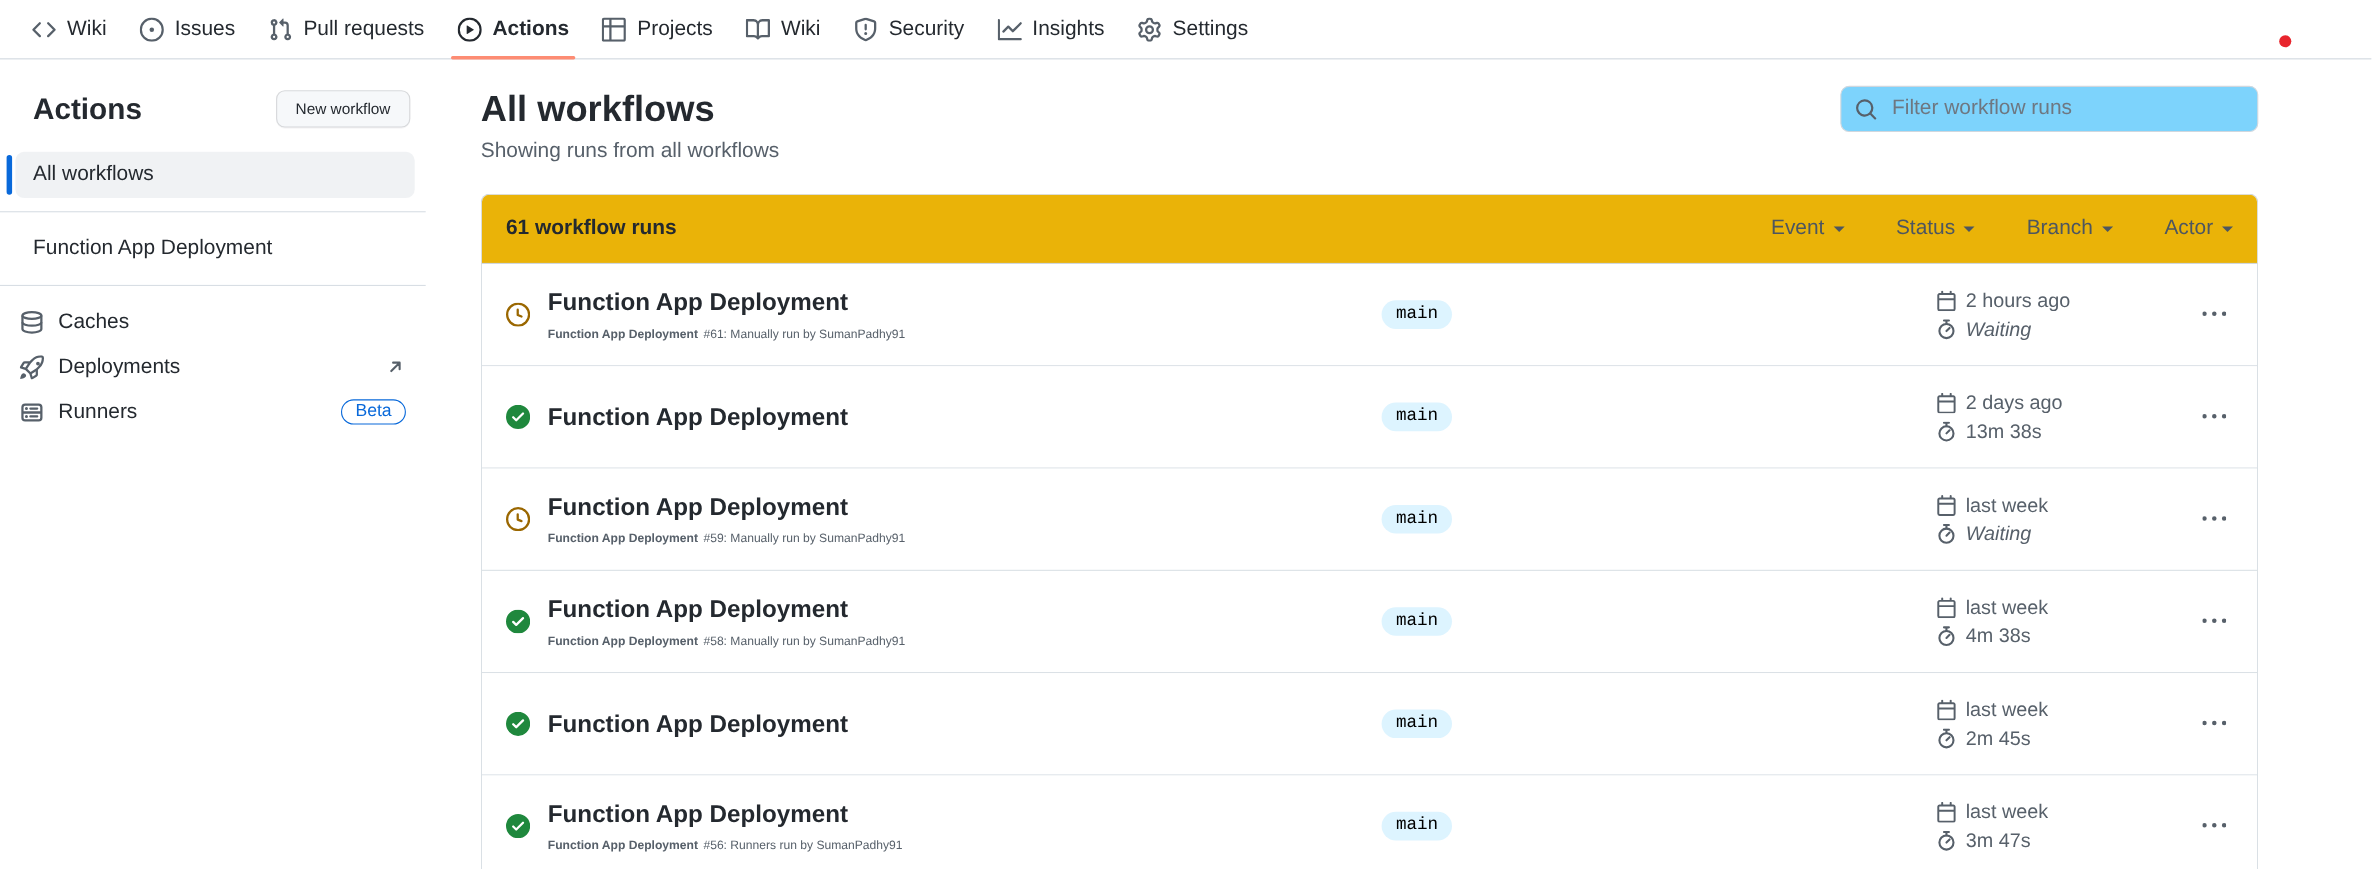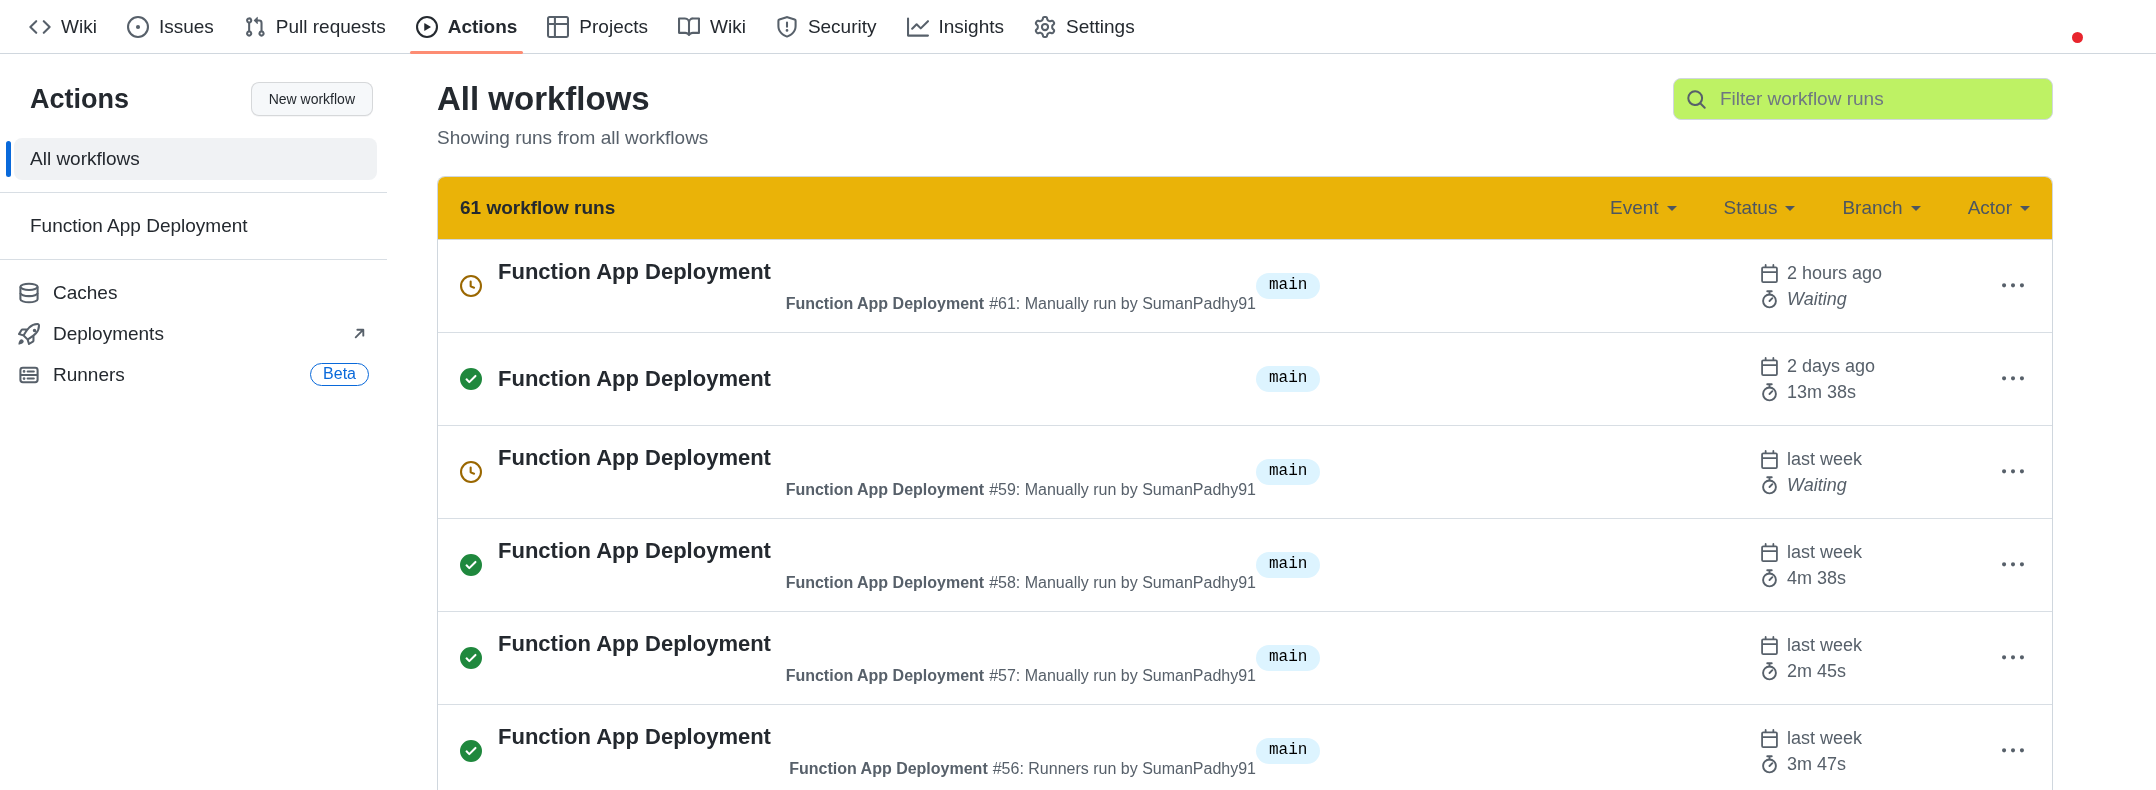--- a/index.html
+++ b/index.html
@@ -73,21 +73,21 @@
     border:1.5px solid #0969da; border-radius:999px; padding:1px 12px 2px;
   }
 
   
   .main { flex:1; padding:24px 109px 0 50px; }
   .main-header { display:flex; justify-content:space-between; align-items:flex-start; }
   .main-title { font-size:33px; font-weight:600; margin:2px 0 0; }
   .main-sub { font-size:19px; color:#57606a; margin-top:9px; }
   .filter-box {
     display:flex; align-items:center; gap:11px; width:380px; height:42px;
-    border:1px solid #d0d7de; border-radius:8px; background:#bef264; padding:0 12px;
+    border:1px solid #d0d7de; border-radius:8px; background:#7dd3fc; padding:0 12px;
   }
   .filter-box .f-ic { color:#57606a; }
   .filter-box .f-ic svg { width:21px; height:21px; fill:currentColor; }
   .filter-box input {
     flex:1; border:none; outline:none; background:transparent;
     font-family:inherit; font-size:19px; color:#24292f;
   }
   .filter-box input::placeholder { color:#6e7781; }
 
   
@@ -107,21 +107,21 @@
   .run-row {
     display:flex; align-items:center; height:93px; padding:0 22px;
     border-bottom:1px solid #d8dee4; background:#fff;
   }
   .rs-ic { flex:none; width:38px; }
   .rs-ic svg { width:22px; height:22px; }
   .rs-ic.success { color:#1f883d; }
   .rs-ic.waiting { color:#9a6700; }
   .run-main { flex:none; width:758px; }
   .run-title { font-size:22px; font-weight:700; color:#24292f; cursor:pointer; }
-  .run-sub { margin-top:10px; font-size:16px; color:#57606a;text-align:right; }
+  .run-sub { margin-top:10px; font-size:11px; color:#57606a; }
   .run-sub .wf { font-weight:600; }
   .run-sub .detail { margin-left:5px; }
   .run-branch { flex:none; width:478px; }
   .branch-badge {
     display:inline-block; font-family:"Liberation Mono", monospace;
     font-size:16px; color:#000000; background:#ddf4ff;
     padding:3px 13px 5px; border-radius:999px; cursor:pointer;
   }
   .run-meta { flex:none; width:262px; padding-left:26px; font-size:18px; color:#57606a; }
   .meta-line { display:flex; align-items:center; gap:8px; line-height:26px; }
@@ -462,21 +462,20 @@
       </div>
 
       <div class="run-row">
         <span class="rs-ic success">
             <svg>
               <use href="#i-check-circle"></use>
             </svg>
           </span>
         <div class="run-main">
           <div class="run-title">Function App Deployment</div>
-          <div class="run-sub"><span class="wf">Function App Deployment</span><span class="detail">#57: Manually run by SumanPadhy91</span></div>
         </div>
         <div class="run-branch"><span class="branch-badge">main</span></div>
         <div class="run-meta">
           <div class="meta-line">
               <svg>
                 <use href="#i-calendar"></use>
               </svg>
               <span>last week</span>
             </div>
           <div class="meta-line">

